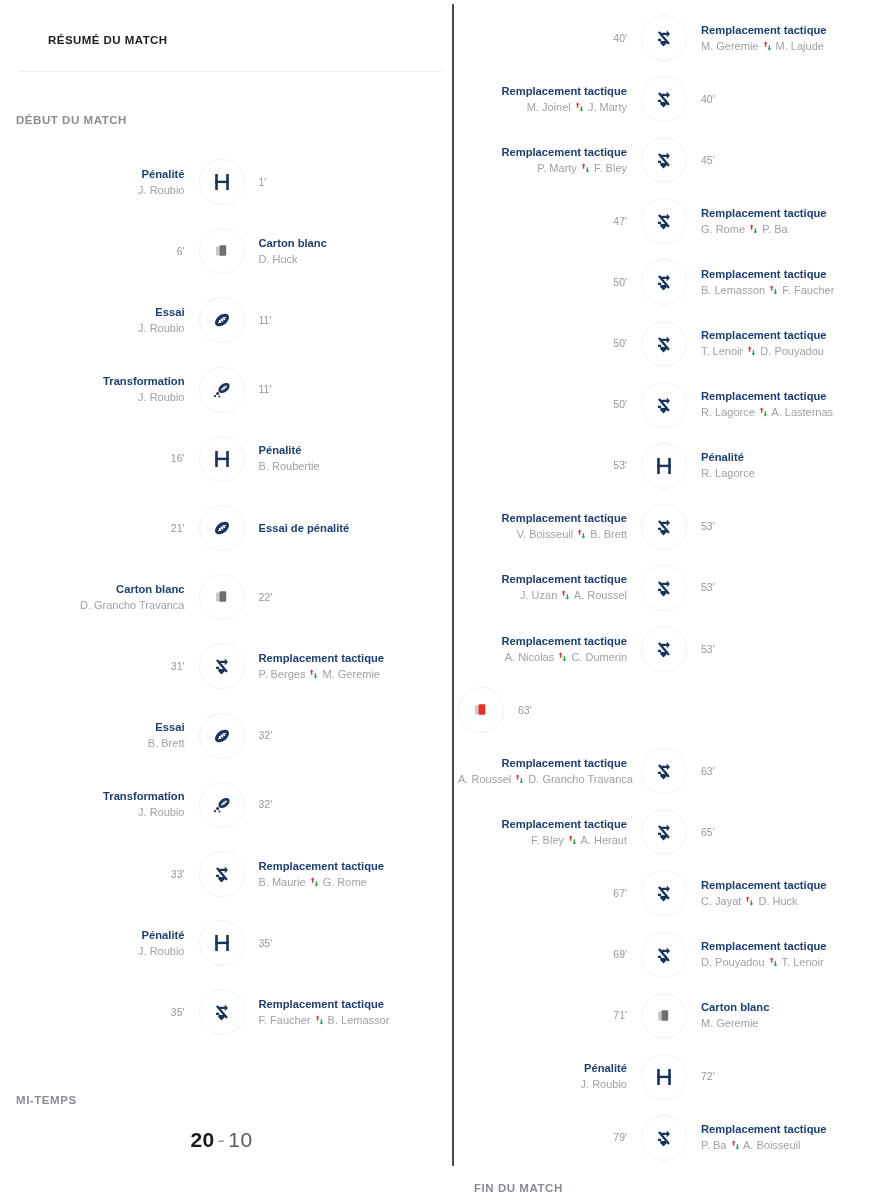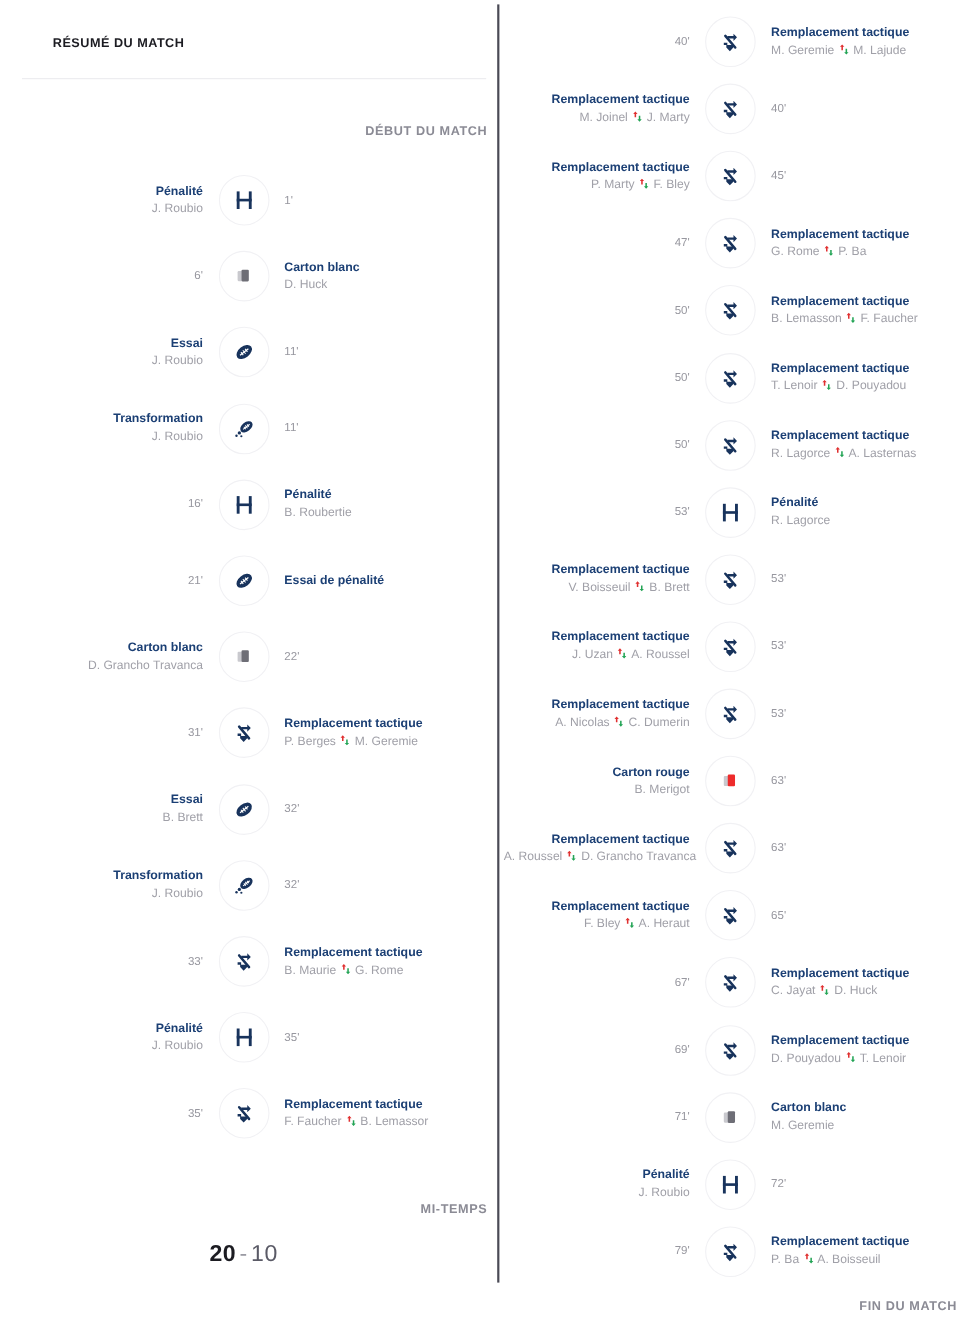--- a/index.html
+++ b/index.html
@@ -28,23 +28,24 @@
   .col-left  { left: 0px; }
   .col-right { left: 458px; width: 412px; }
 
   .divider {
     position: absolute; left: 452px; top: 4px;
     width: 2px; height: 1162px; background: #4a4a55;
   }
 
   
   .phase {
-    text-align: right;
+    text-align: left;
     font-size: 11.5px; font-weight: bold; letter-spacing: .55px;
     color: #8b8b95;
+    padding-left: 16px;
   }
   .phase-start  { position: absolute; left: 0; top: 114px;  width: 443px; }
   .phase-half   { position: absolute; left: 0; top: 1094px; width: 443px; }
   .phase-end    { position: absolute; left: 0; top: 1182px; width: 412px; }
 
   .score {
     position: absolute; left: 0; top: 1128px; width: 443px;
     text-align: center; font-size: 21px; color: #7d7d88;
     letter-spacing: .5px;
   }
@@ -542,24 +543,20 @@
               <path d="M12.8 2.6l3.2 3.3-3.2 3.3V7.0H7.3V4.8h5.5z" fill="#18335c"></path>
               <path d="M7.2 10.8v2.2h5.5v2.2l-3.2 3.3-3.2-3.3V13H4.0v-2.2z" fill="#18335c"></path>
               <path d="M5.4 4.6l9.0 10.6" stroke="#18335c" stroke-width="2.3" stroke-linecap="round"></path>
             </svg>
           </div>
           <div class="ev-side right">
             <div class="ev-time">53'</div>
           </div>
         </div>
         <div class="event" style="top:682.1px">
-          <div class="ev-side left">
-            <div class="ev-title">Carton rouge</div>
-            <div class="ev-sub">B. Merigot</div>
-          </div>
           <div class="bubble">
             <svg width="20" height="20" viewBox="0 0 20 20" aria-hidden="true">
               <rect x="4.0" y="5.4" width="6.4" height="9.2" rx="1" fill="#c9c9ce"></rect>
               <rect x="7.6" y="4.2" width="6.6" height="10.6" rx="1" fill="#ee2b2b"></rect>
             </svg>
           </div>
           <div class="ev-side right">
             <div class="ev-time">63'</div>
           </div>
         </div>

